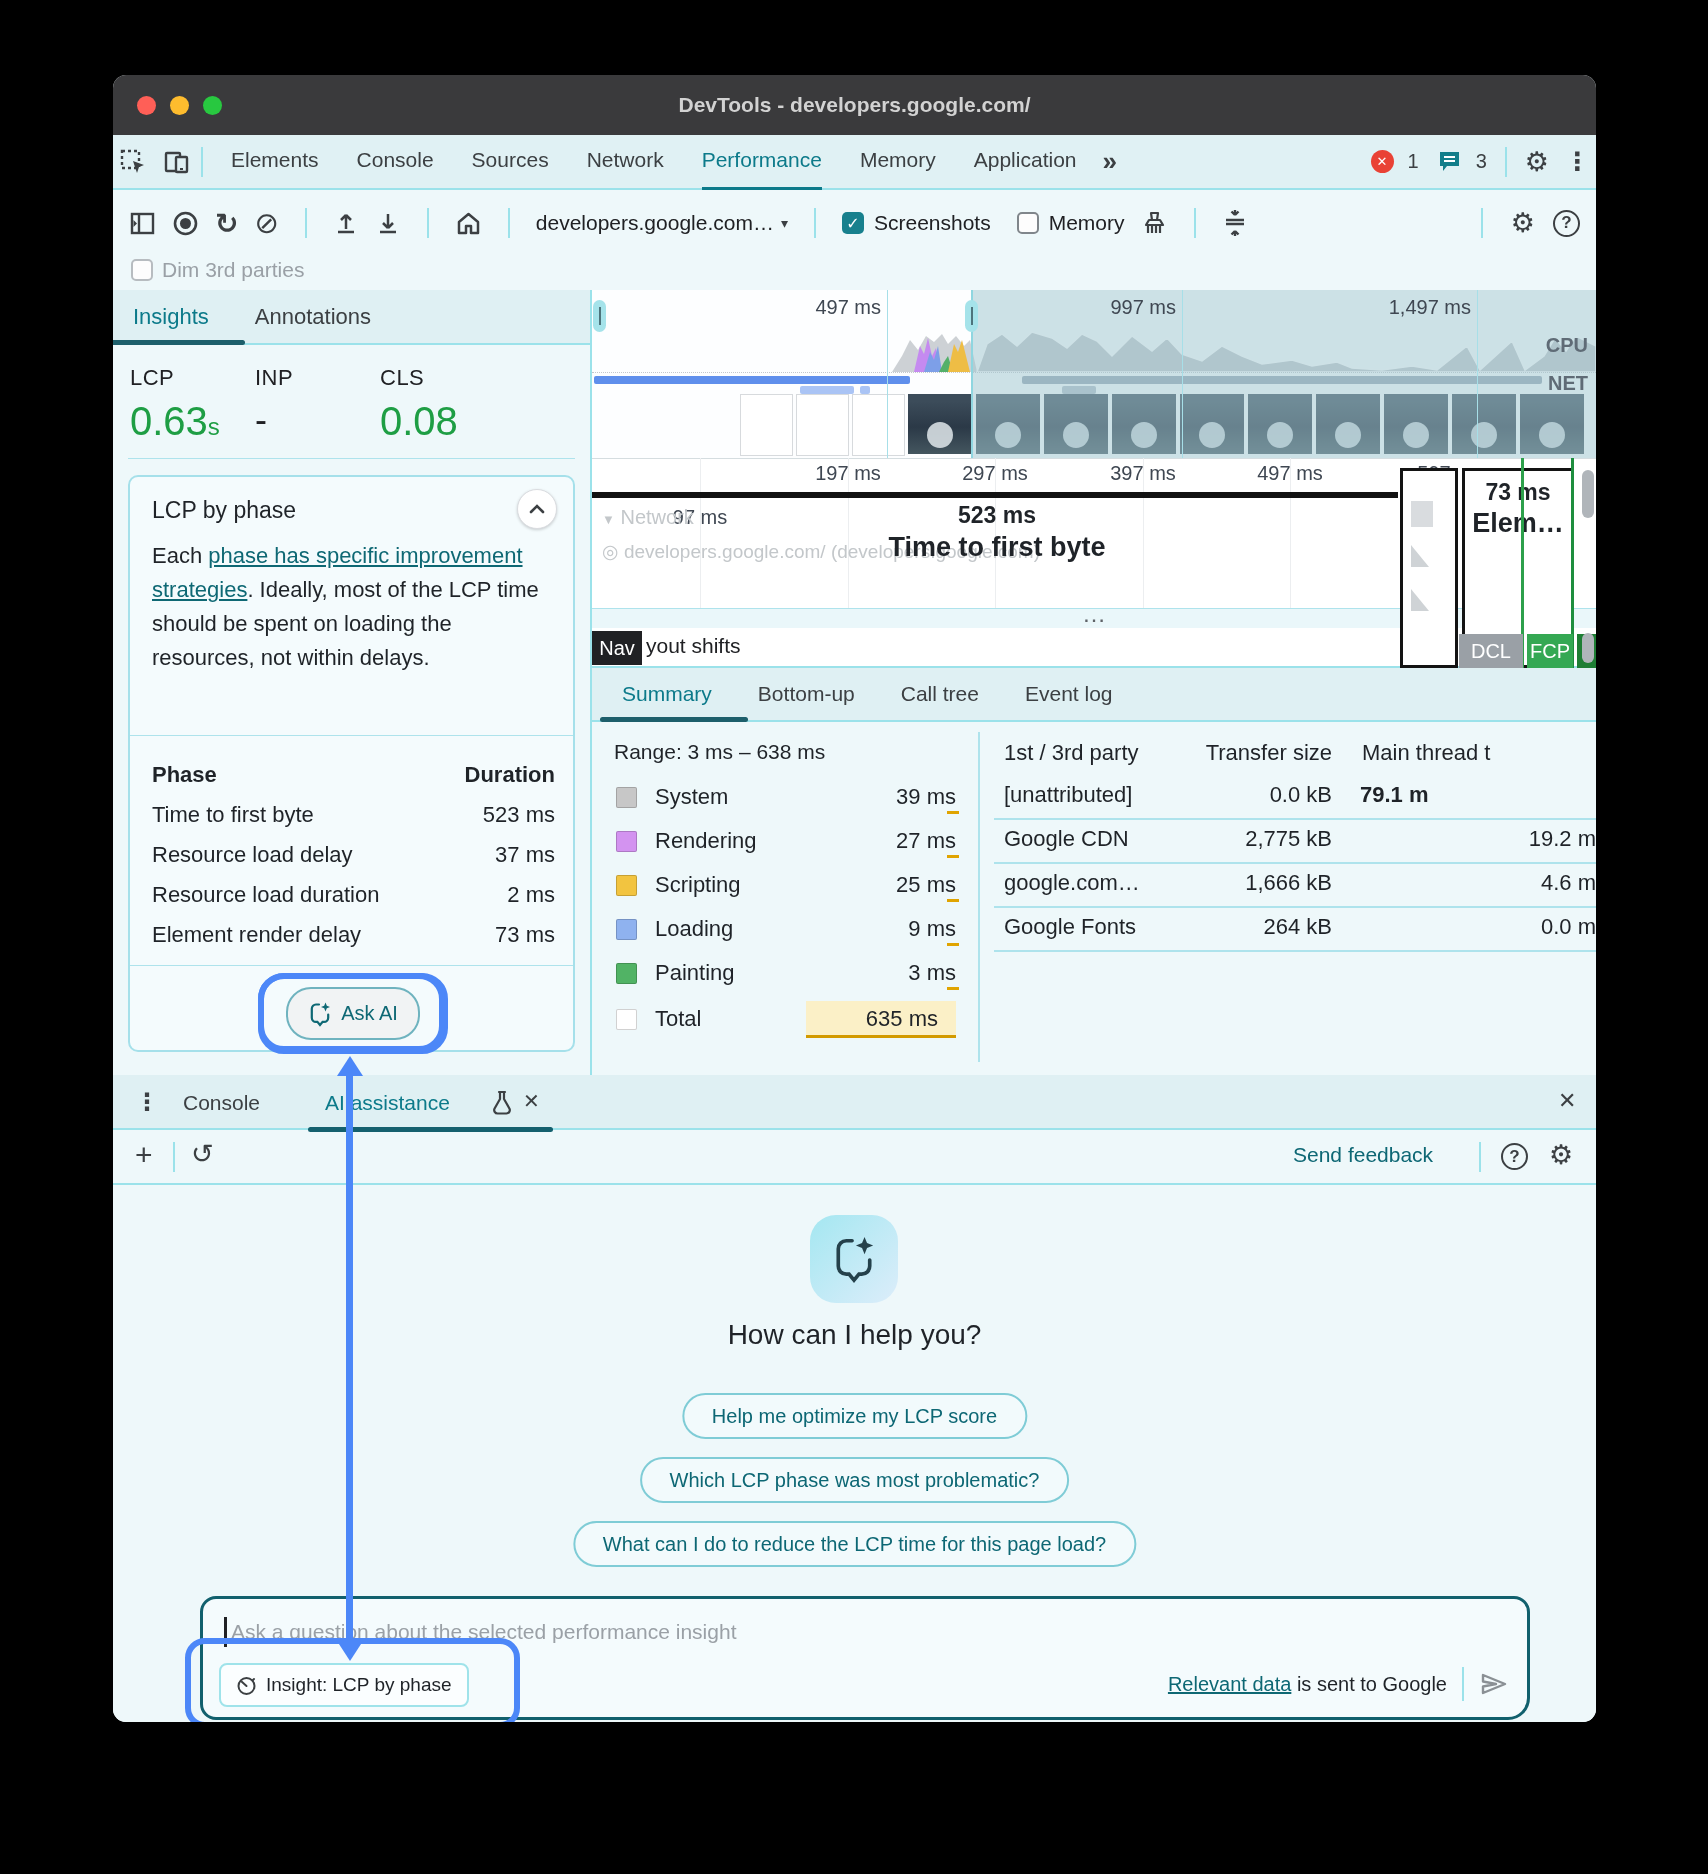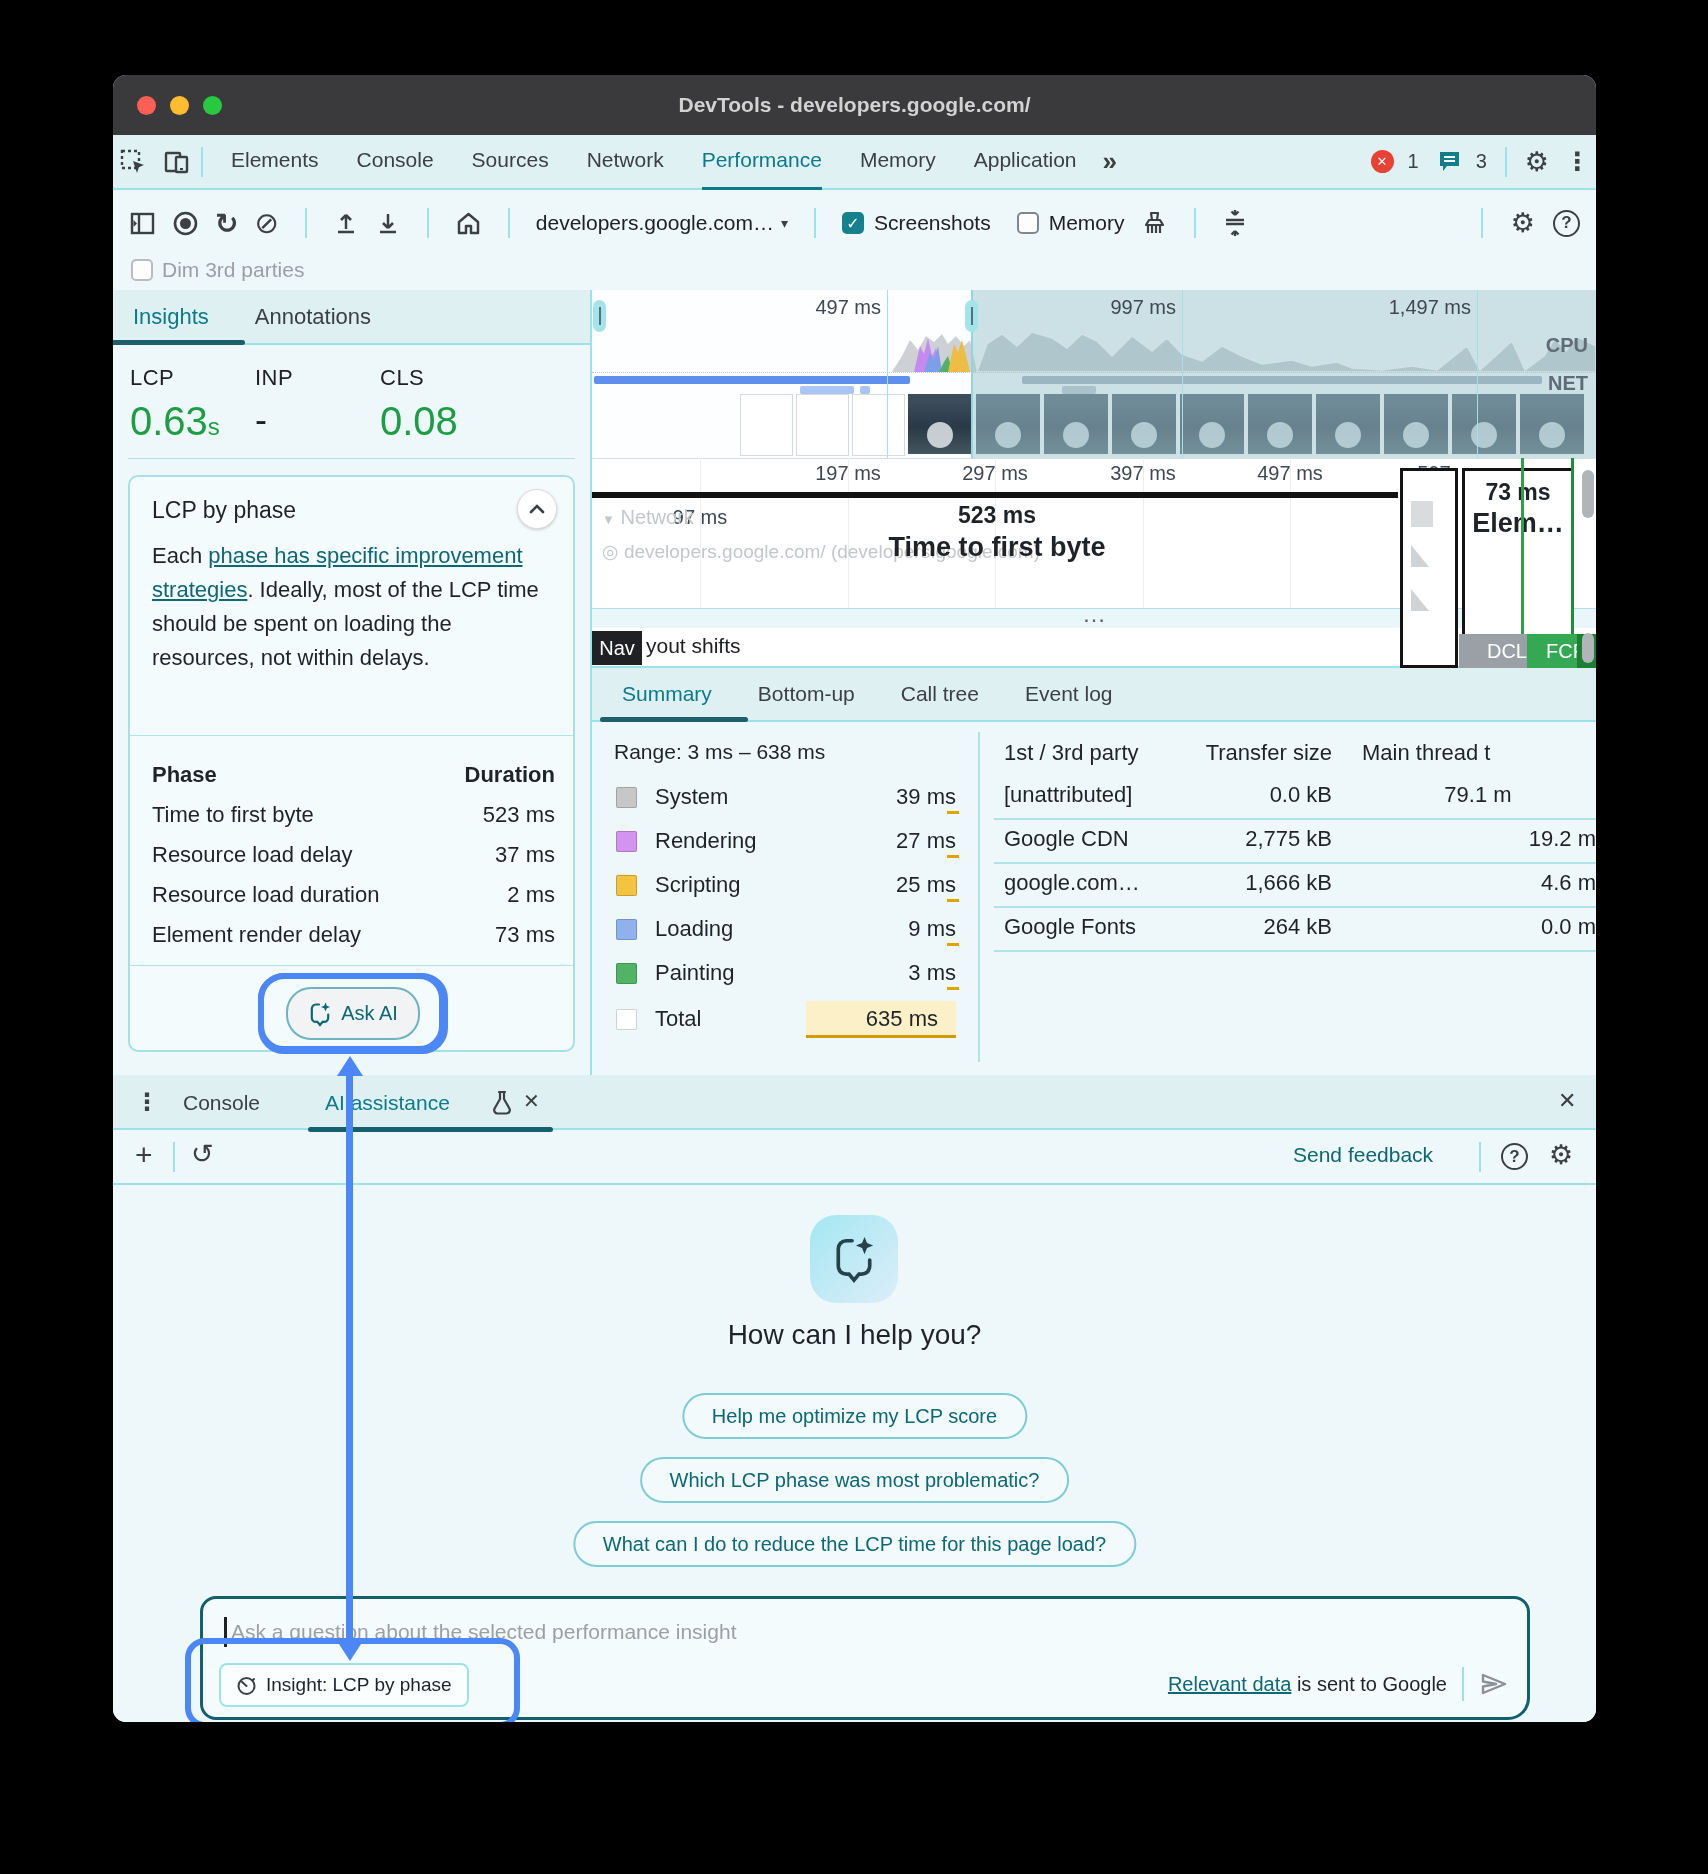--- a/index.html
+++ b/index.html
@@ -77,21 +77,21 @@
   .thumb.dark{width:64px;background:linear-gradient(#3c4c5a 12%,#2b3947 55%,#44565f);}
   .thumb.dark:before{content:"";position:absolute;left:50%;bottom:6px;width:26px;height:26px;
     margin-left:-13px;border-radius:50%;background:rgba(225,232,235,.85);}
   .rulerlab{position:absolute;top:172px;transform:translateX(-50%);font-size:20px;color:#3f4752;}
   .faintgrid{position:absolute;top:168px;height:210px;width:1px;background:#eceef0;}
   .ttfbbar{position:absolute;left:0;top:202px;width:806px;height:6px;background:#121212;}
   .fainttxt{position:absolute;color:#c3c7ca;}
   .ovbox{position:absolute;top:178px;height:200px;background:#fff;border:3px solid #131313;box-sizing:border-box;z-index:3;}
   .greenline{position:absolute;top:168px;height:210px;width:3px;z-index:4;}
   .markbadge{position:absolute;top:344px;height:34px;color:#fff;font-size:20px;display:flex;
-    align-items:center;justify-content:center;z-index:6;padding-left:16px;}
+    align-items:center;justify-content:center;z-index:6;}
   .scrollpill{position:absolute;left:990px;width:12px;border-radius:6px;background:#b0b5ba;z-index:7;}
   .midstrip{position:absolute;left:0;top:318px;width:100%;height:20px;background:#eaf7fa;
     border-top:1px solid #aee3ec;border-bottom:1px solid #aee3ec;}
   .lsrow{position:absolute;left:0;top:338px;width:100%;height:40px;background:#fff;border-bottom:2px solid #9be2ea;box-sizing:border-box;}
   .navbadge{position:absolute;left:0;top:3px;width:50px;height:34px;background:#202124;color:#fff;
     font-size:20px;display:flex;align-items:center;justify-content:center;}
   .btabs{position:absolute;left:0;top:378px;width:100%;height:54px;background:#dff0f3;
     border-bottom:2px solid #9be2ea;display:flex;align-items:center;gap:46px;padding-left:30px;box-sizing:border-box;}
   .btab{font-size:21px;color:#3c4043;}
   .btab.sel{color:#0c7a8a;}
@@ -485,21 +485,21 @@
 
         <div class="partycol">
           <div class="phrow" style="top:18px;font-weight:500;">
             <span class="abs" style="left:10px;">1st / 3rd party</span>
             <span class="abs" style="left:150px;width:188px;text-align:right;">Transfer size</span>
             <span class="abs" style="left:368px;width:260px;">Main thread t</span>
           </div>
           <div class="partyrow" style="top:52px;">
             <span class="abs" style="left:10px;top:8px;">[unattributed]</span>
             <span class="abs" style="left:150px;top:8px;width:188px;text-align:right;">0.0 kB</span>
-            <span class="abs" style="left:366px;top:8px;width:236px;text-align:center;">79.1 m</span>
+            <span class="abs" style="left:366px;top:8px;width:236px;text-align:left;font-weight:bold;">79.1 m</span>
           </div>
           <div class="partyrow" style="top:96px;">
             <span class="abs" style="left:10px;top:8px;">Google CDN</span>
             <span class="abs" style="left:150px;top:8px;width:188px;text-align:right;">2,775 kB</span>
             <span class="abs" style="left:366px;top:8px;width:236px;text-align:right;">19.2 m</span>
           </div>
           <div class="partyrow" style="top:140px;">
             <span class="abs" style="left:10px;top:8px;">google.com…</span>
             <span class="abs" style="left:150px;top:8px;width:188px;text-align:right;">1,666 kB</span>
             <span class="abs" style="left:366px;top:8px;width:236px;text-align:right;">4.6 m</span>

